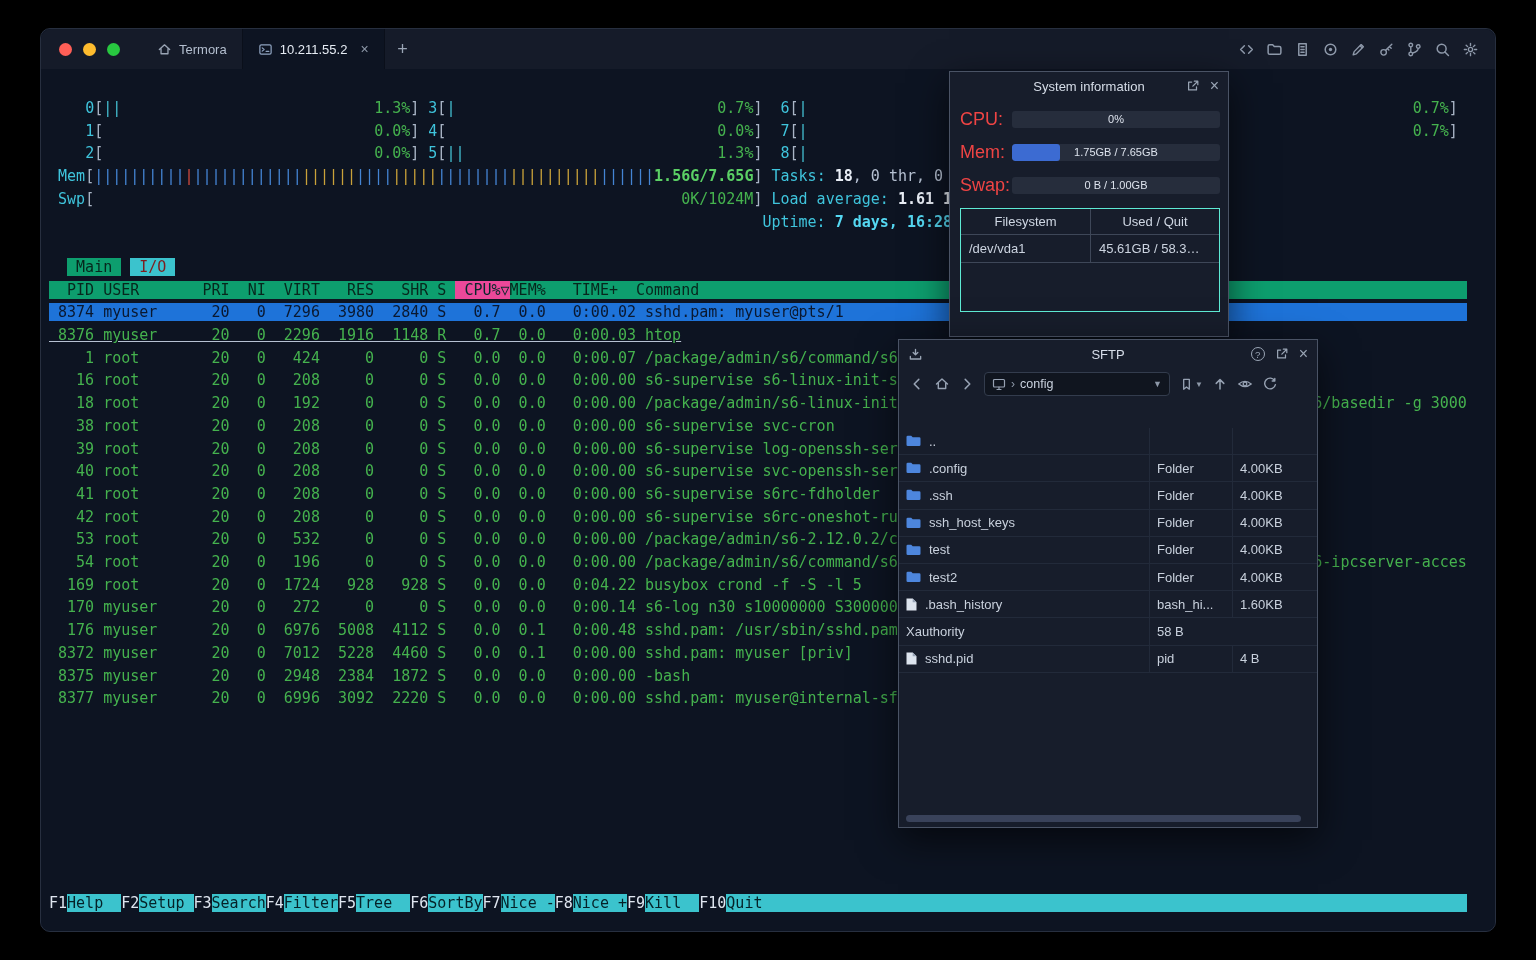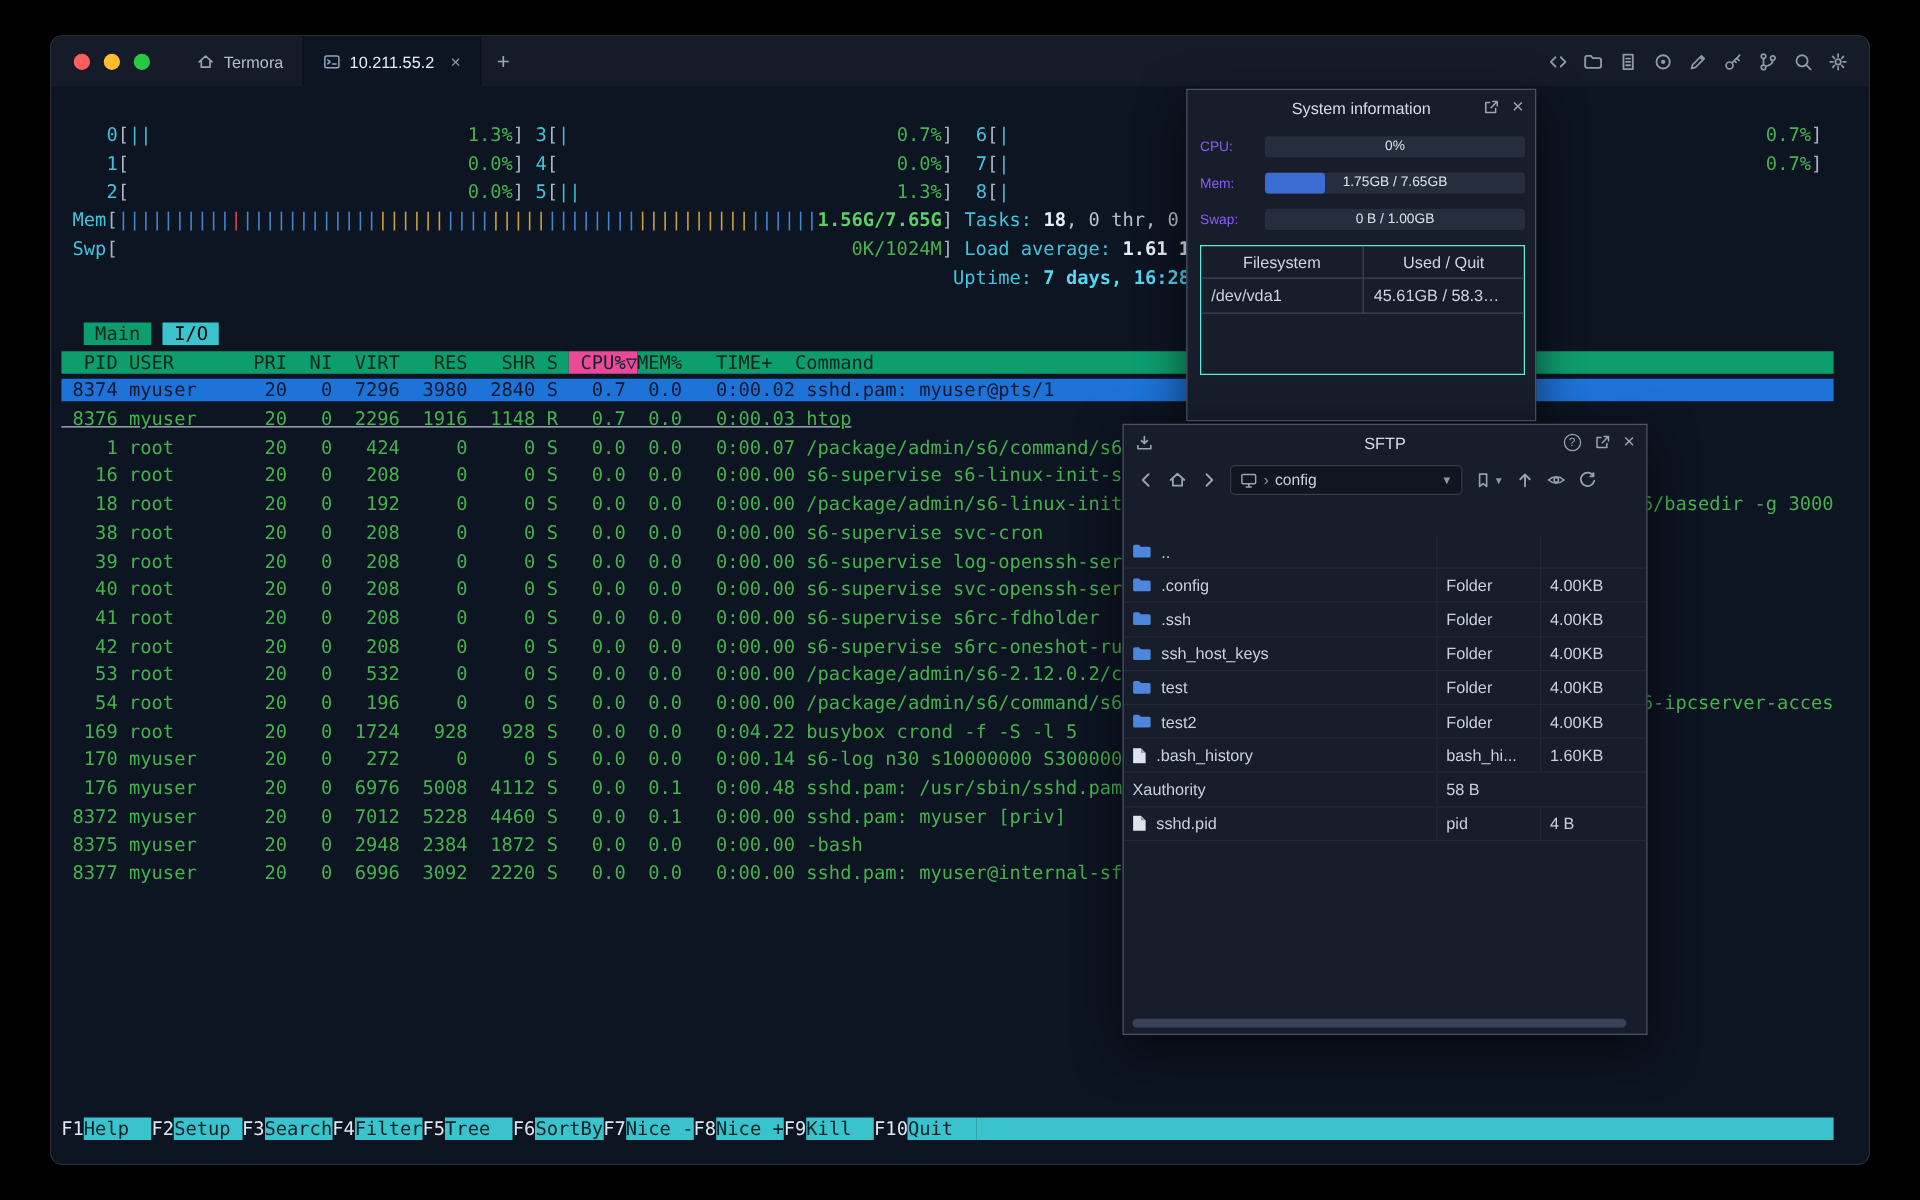--- a/index.html
+++ b/index.html
@@ -29,38 +29,38 @@
   .b{color:#a9b5c6}
   .g{color:#45b24e}
   .gb{color:#5bd065;font-weight:bold}
   .w{color:#e9eef6;font-weight:bold}
   .pc{color:#43bdd0}
   .pb{color:#4484d4}.py{color:#c9a23a}.pr{color:#d14a3e}
   .sel{background:#1e73d9;color:#0a1830}
   .hdr{background:#0d9e6e;color:#07271d}
   .hdrs{background:#ec4899;color:#06272b}
   .tabm{background:#0d9e6e;color:#07271d}
-  .tabi{background:#3bc3cd;color:#000000}
+  .tabi{background:#3bc3cd;color:#7f1d1d}
   .fk{color:#dfe6f0}
   .fbg{background:#3bc3cd;color:#052228}
 
   
   .dialog{position:absolute;background:#171d2b;border:1px solid #4a5365;box-shadow:0 12px 36px rgba(0,0,0,.6);z-index:5;color:#ccd4e0;font-size:13px}
   .dlg-title{height:28px;display:flex;align-items:center;padding:0 9px;position:relative}
   .dlg-title-text{position:absolute;left:0;right:0;text-align:center;font-size:13px;color:#d6dde8}
   .dlg-acts{margin-left:auto;display:flex;gap:10px;align-items:center;position:relative;z-index:1}
   .dlg-lead{display:flex;align-items:center;position:relative;z-index:1}
   .xbtn{color:#9aa5b5;font-size:16px;line-height:1}
   .qicon{width:14px;height:14px;border:1.2px solid #9aa5b5;border-radius:50%;color:#9aa5b5;font-size:9.5px;display:flex;align-items:center;justify-content:center}
 
   
   .sysinfo{left:908px;top:42px;width:280px;height:266px}
   .si-body{padding:9px 8px 0 10px}
   .si-row{display:flex;align-items:center;margin-bottom:12px}
-  .si-label{width:52px;font-size:11px;color:#8b5cf6}
+  .si-label{width:52px;font-size:18px;color:#ef4444}
   .si-bar{position:relative;flex:1;height:17px;background:#262d3c;border-radius:3px;overflow:hidden}
   .si-fill{position:absolute;left:0;top:0;bottom:0;background:#3c6bd2;border-radius:3px;width:0}
   .si-val{position:relative;display:block;text-align:center;font-size:11px;line-height:17px;color:#dde3ed}
   .si-table{height:104px;border:1px solid #5eead4;margin:0 0 0 0}
   .si-thead,.si-trow{display:grid;grid-template-columns:1fr 1fr}
   .si-thead>div{padding:5px 0;text-align:center;border-bottom:1px solid #3e4758;color:#cfd7e3}
   .si-thead>div+div,.si-trow>div+div{border-left:1px solid #3e4758}
   .si-trow>div{padding:6px 8px;border-bottom:1px solid #3e4758;white-space:nowrap;overflow:hidden}
 
   

